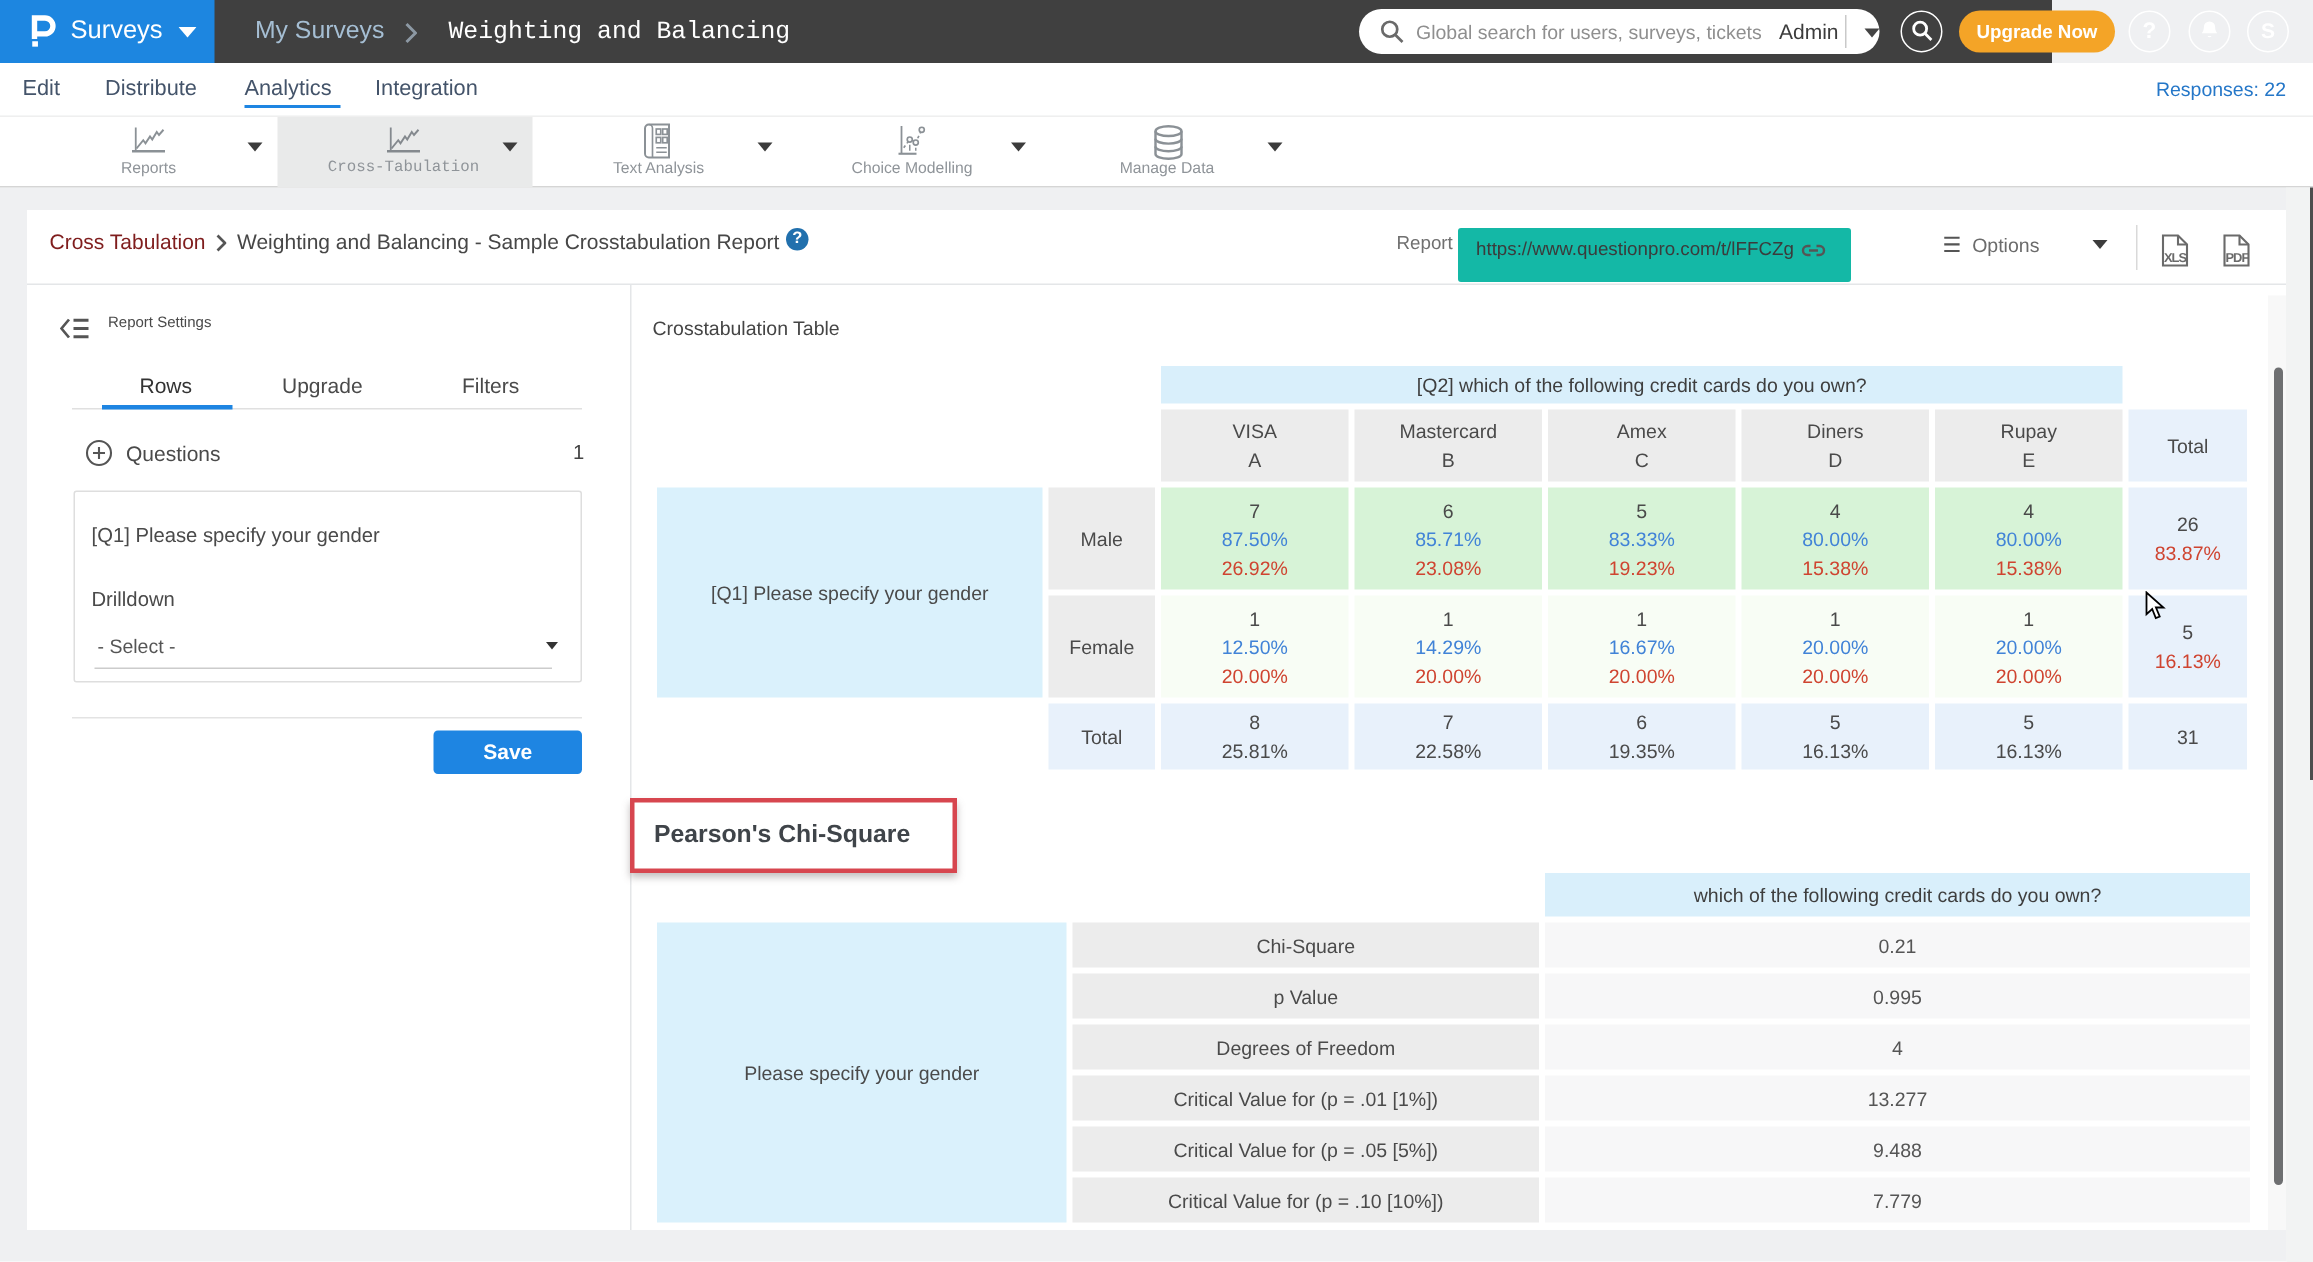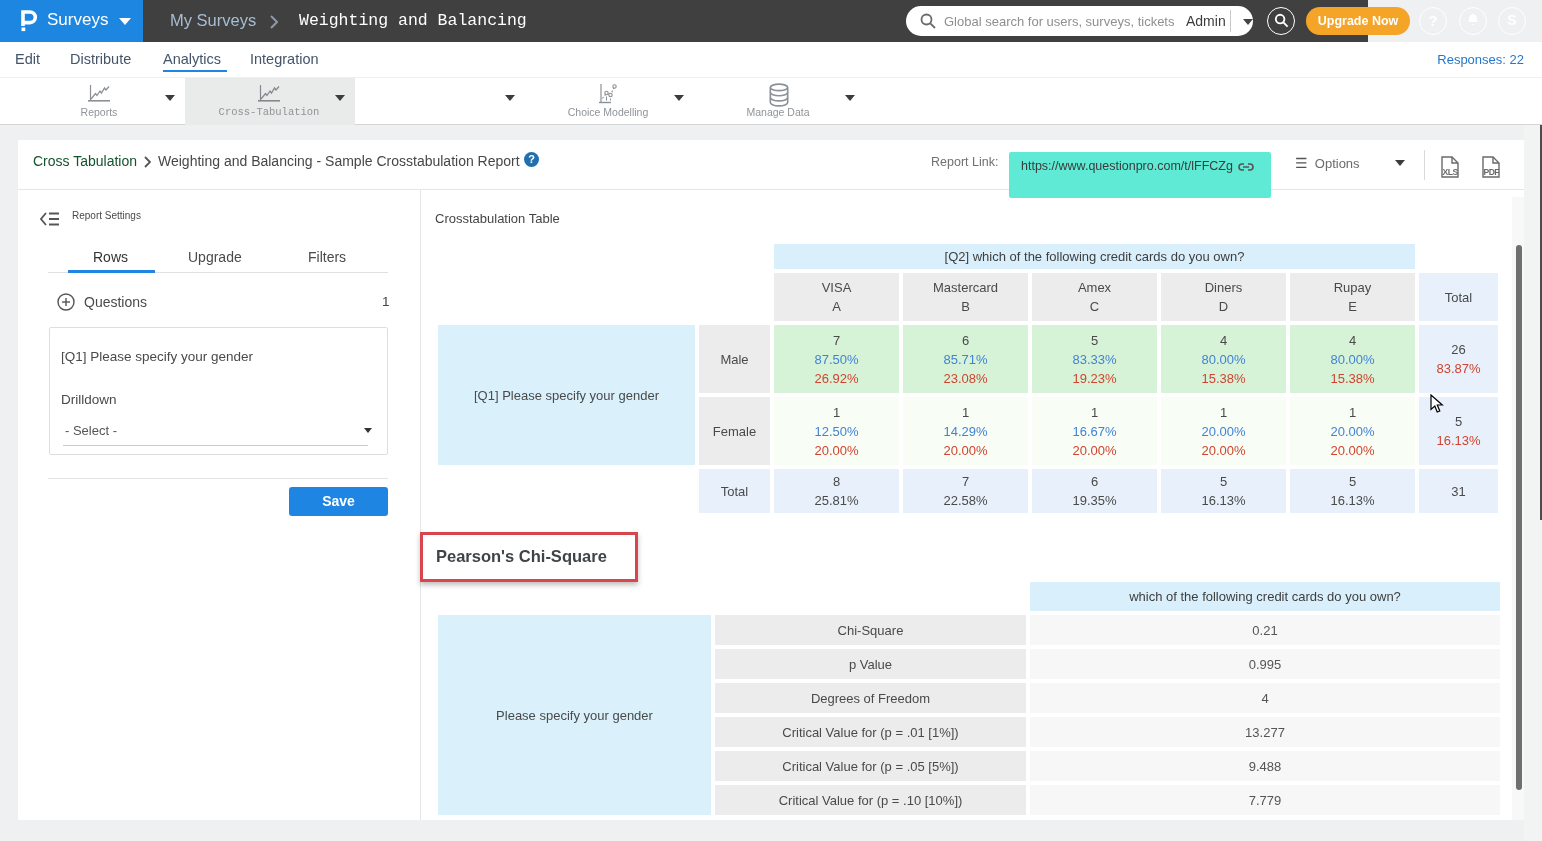--- a/index.html
+++ b/index.html
@@ -29,25 +29,25 @@
 #toolbar { position:absolute; left:0; top:77px; width:1542px; height:48px; background:#fff; border-top:1px solid #efefef; border-bottom:1px solid #d5d5d5; }
 #activeblk { position:absolute; left:185px; top:0; width:170px; height:47px; background:#e9eaea; }
 .tgroup { position:absolute; top:0; width:150px; height:47px; text-align:center; }
 .tgroup .lbl { position:absolute; width:150px; top:28px; font-size:10.5px; color:#8f9499; }
 .tgroup svg { position:absolute; left:63px; top:4px; }
 .caret { position:absolute; width:0; height:0; border-left:5px solid transparent; border-right:5px solid transparent; border-top:6px solid #3c3c3c; }
 
 
 #card { position:absolute; left:18px; top:140px; width:1506px; height:680px; background:#fff; }
 #cardhead { position:absolute; left:0; top:0; width:1506px; height:50px; border-bottom:1px solid #e4e6e8; }
-#bc1 { position:absolute; left:15px; top:13px; font-size:14px; color:#14532d; }
+#bc1 { position:absolute; left:15px; top:13px; font-size:14px; color:#7f1d1d; }
 #bc3 { position:absolute; left:140px; top:13px; font-size:14px; color:#474747; }
 #qmark { position:absolute; left:506px; top:12px; width:15px; height:15px; border-radius:50%; background:#2170ad; color:#fff; font-size:11px; font-weight:bold; text-align:center; line-height:15px; }
 #rlabel { position:absolute; left:913px; top:15px; font-size:12.5px; color:#707070; }
-#rbox { position:absolute; left:991px; top:12px; width:262px; height:46px; background:#5eead4; border-radius:2px; }
+#rbox { position:absolute; left:954px; top:12px; width:262px; height:36px; background:#14b8a6; border-radius:2px; }
 #rbox .url { position:absolute; left:12px; top:7px; font-size:12.5px; color:#3b3b3b; }
 #optrow { position:absolute; left:1277px; top:15px; font-size:13px; color:#6b6b6b; }
 #optcaret { position:absolute; left:1377px; top:20px; }
 #vdiv2 { position:absolute; left:1406px; top:10px; width:1px; height:30px; background:#d9d9d9; }
 
 
 #lpanel { position:absolute; left:0; top:50px; width:403px; height:630px; border-right:1px solid #e4e6e8; }
 #rs-title { position:absolute; left:54px; top:20px; font-size:10px; color:#4a4a4a; }
 .tab { position:absolute; top:59px; font-size:14px; color:#4a4a4a; }
 #tabline { position:absolute; left:30px; top:82px; width:340px; height:1px; background:#e0e0e0; }
@@ -156,20 +156,33 @@
   <div class="caret" style="left:165px; top:17px;"></div>
   <div class="tgroup" style="left:194px;font-family:Liberation Mono, monospace;">
     <svg width="26" height="20" viewBox="0 0 26 20" style="left:62px;top:6px;">
         <path d="M4.5 1 V16" fill="none" stroke="#84898e" stroke-width="1.2"></path>
         <path d="M2 16.8 H24" fill="none" stroke="#84898e" stroke-width="1.6"></path>
         <path d="M5 15 L9.5 9.5 L11 11.5 L14 7 L15.5 9 L18.5 4 L20 6 L23 2.5" fill="none" stroke="#84898e" stroke-width="1.3"></path>
       </svg>
     <div class="lbl">Cross-Tabulation</div>
   </div>
   <div class="caret" style="left:335px; top:17px;"></div>
+  <div class="tgroup" style="left:364px;">
+    <svg width="24" height="26" viewBox="0 0 24 26" style="top:3px;">
+        <path d="M5.5 2 H19 V24 H5.5 a2.5 2.5 0 0 1 -2.5 -2.5 V4.5 A2.5 2.5 0 0 1 5.5 2 Z" fill="none" stroke="#8b9196" stroke-width="1.3"></path>
+        <path d="M5.5 2 a2.5 2.5 0 0 1 2.5 2.5 V24" fill="none" stroke="#8b9196" stroke-width="1.1"></path>
+        <rect x="10.5" y="5" width="3" height="3.6" fill="none" stroke="#8b9196" stroke-width="1.1"></rect>
+        <rect x="14.8" y="5" width="3" height="3.6" fill="none" stroke="#8b9196" stroke-width="1.1"></rect>
+        <rect x="10.5" y="10.6" width="3" height="3.6" fill="none" stroke="#8b9196" stroke-width="1.1"></rect>
+        <rect x="14.8" y="10.6" width="3" height="3.6" fill="none" stroke="#8b9196" stroke-width="1.1"></rect>
+        <line x1="10.5" y1="17.5" x2="17.5" y2="17.5" stroke="#8b9196" stroke-width="1.1"></line>
+        <line x1="10.5" y1="20.5" x2="17.5" y2="20.5" stroke="#8b9196" stroke-width="1.1"></line>
+      </svg>
+    <div class="lbl">Text Analysis</div>
+  </div>
   <div class="caret" style="left:505px; top:17px;"></div>
   <div class="tgroup" style="left:533px;">
     <svg width="26" height="24" viewBox="0 0 26 24" style="top:4px;">
         <path d="M5 2 V20" fill="none" stroke="#8b9196" stroke-width="1.2"></path>
         <path d="M3 20.5 H15" fill="none" stroke="#8b9196" stroke-width="1.4"></path>
         <path d="M6.5 16.5 L10.5 11 L14.5 13 L18 5.5" fill="none" stroke="#8b9196" stroke-width="1.1" stroke-dasharray="1.8 1.8"></path>
         <circle cx="10.5" cy="11" r="1.7" fill="#f9f9f9" stroke="#8b9196" stroke-width="1.1"></circle>
         <circle cx="14.5" cy="13" r="1.7" fill="#f9f9f9" stroke="#8b9196" stroke-width="1.1"></circle>
         <circle cx="18.5" cy="4.5" r="1.7" fill="#f9f9f9" stroke="#8b9196" stroke-width="1.1"></circle>
         <path d="M10.5 14.5 v4 M14.5 16.5 v2" fill="none" stroke="#8b9196" stroke-width="1"></path>

